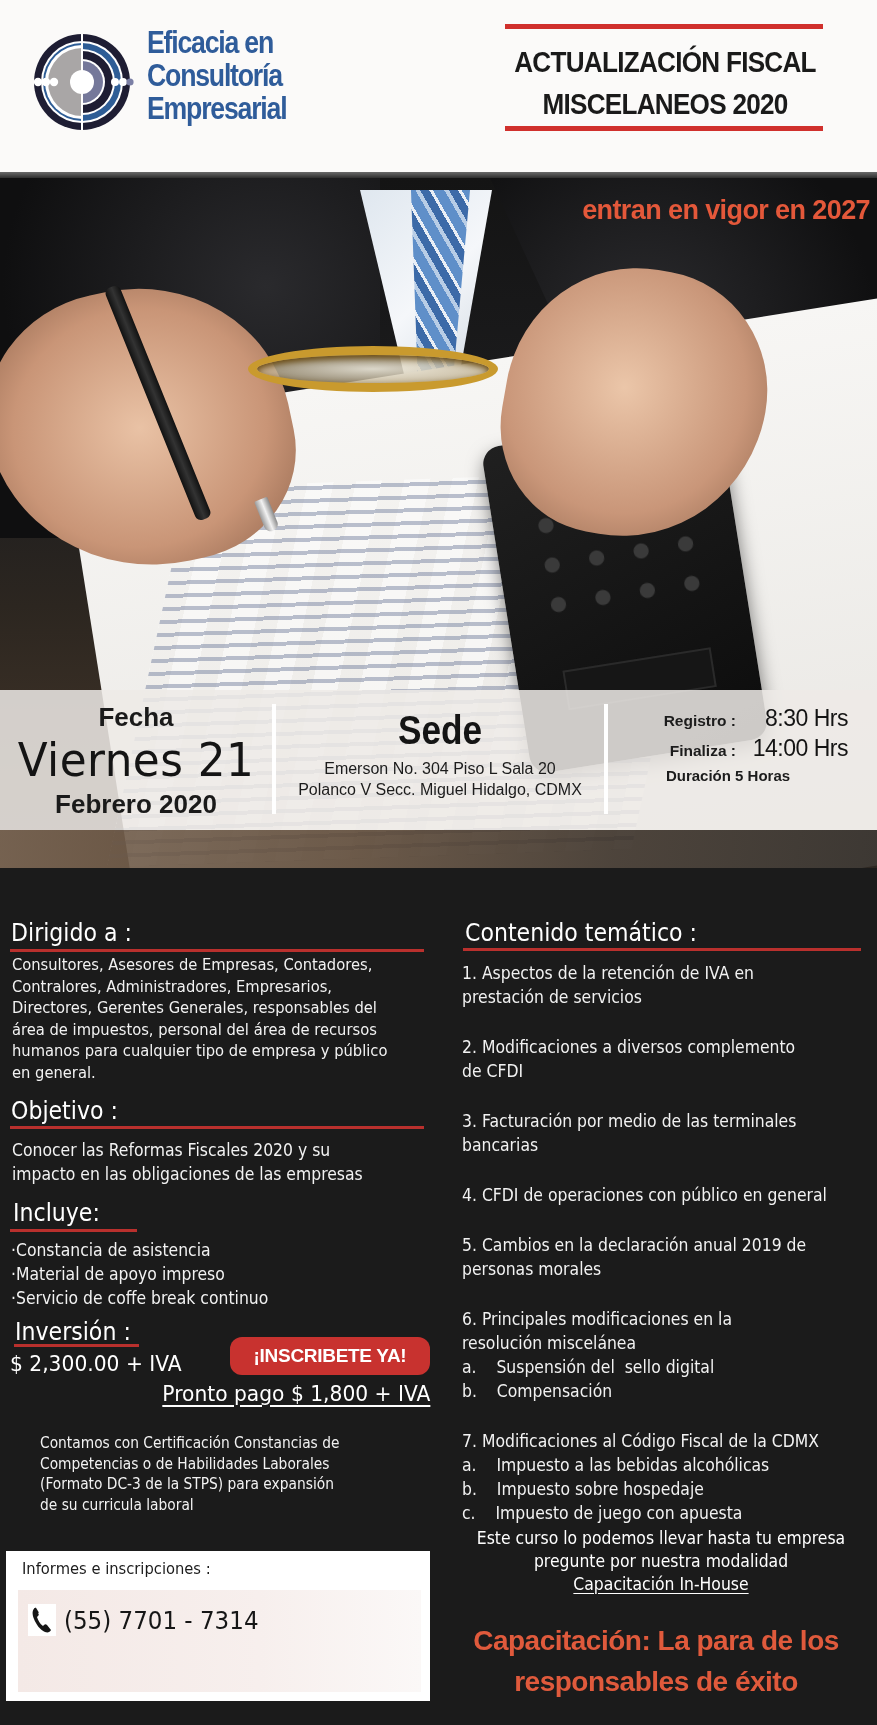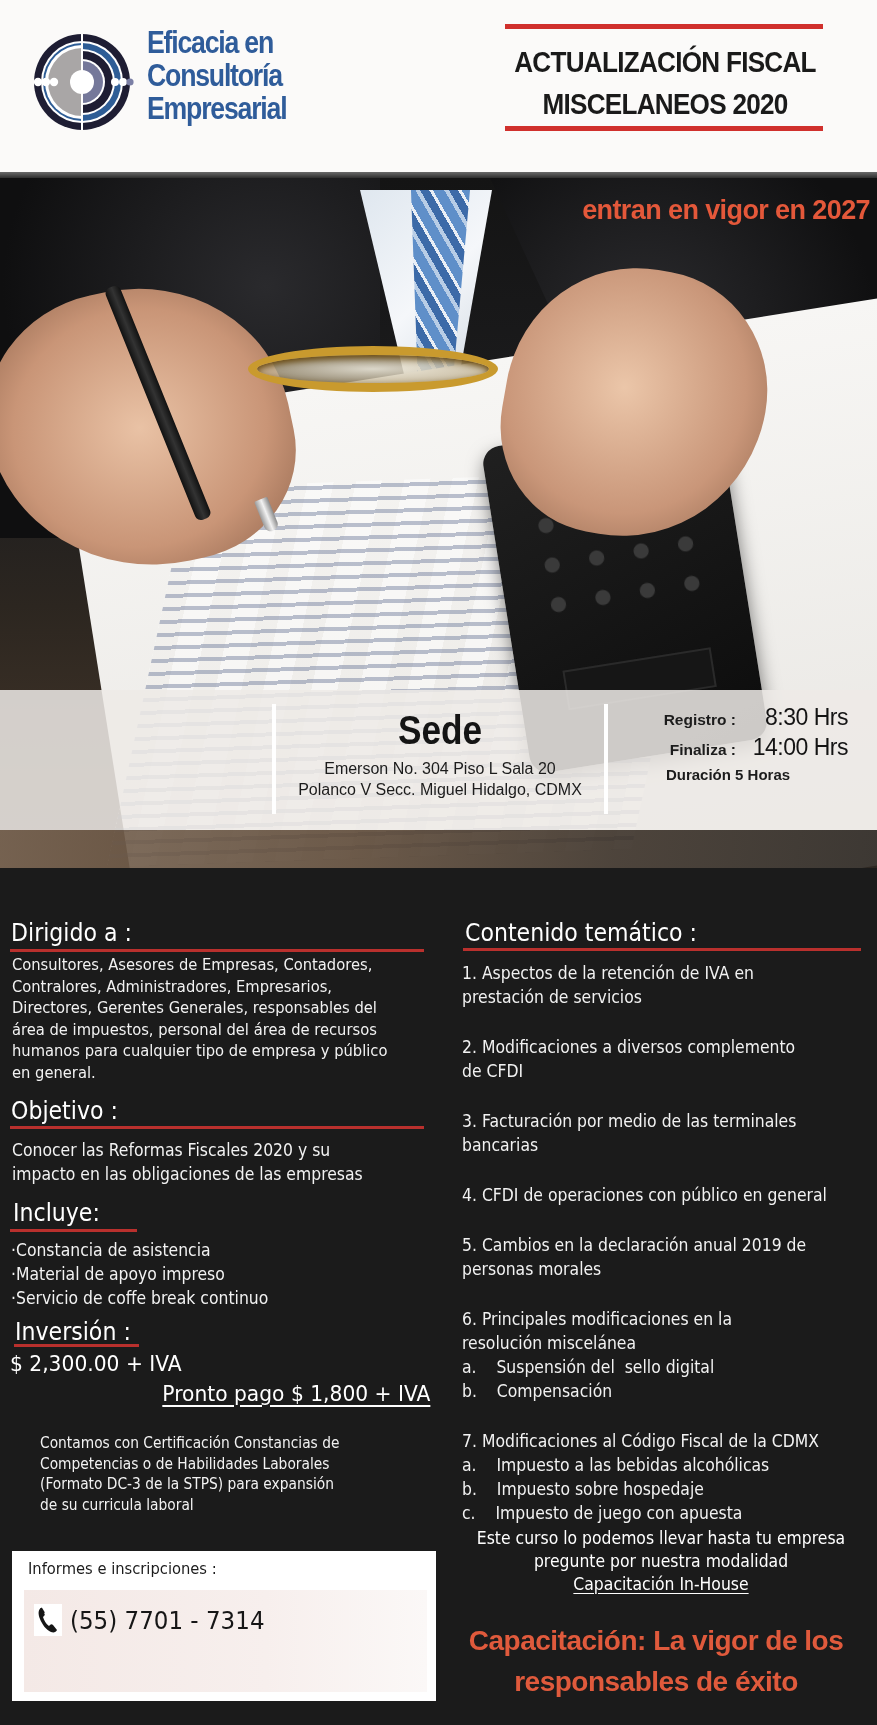--- a/index.html
+++ b/index.html
@@ -65,21 +65,21 @@
   .heading { position: absolute; color: #ffffff; font-size: 24px; line-height: 30px; font-family: "DejaVu Sans", sans-serif; white-space: nowrap; transform: scaleX(0.92); transform-origin: left top; }
   .red-rule { position: absolute; height: 3px; background: #b9302d; }
   .body-text { position: absolute; color: #f2f2f2; font-size: 16px; line-height: 21.5px; font-family: "DejaVu Sans", sans-serif; transform: scaleX(0.92); transform-origin: left top; }
   .body-text div { white-space: nowrap; }
   .topic-block { margin-bottom: 26px; }
 
   .price { position: absolute; color: #fff; font-size: 22px; font-family: "DejaVu Sans", sans-serif; white-space: nowrap; transform: scaleX(0.92); transform-origin: left top; }
   .promo { position: absolute; color: #fff; font-size: 22px; font-family: "DejaVu Sans", sans-serif; white-space: nowrap; text-decoration: underline; text-underline-offset: 4px; transform: scaleX(0.92); transform-origin: right top; }
   .cta-button { position: absolute; left: 230px; top: 469px; width: 200px; height: 38px; background: #c8322f; border-radius: 12px; color: #ffffff; font-family: "Liberation Sans", sans-serif; font-weight: bold; font-size: 19px; line-height: 38px; text-align: center; cursor: pointer; letter-spacing: -0.3px; }
 
-  .contact-card { position: absolute; left: 12px; top: 683px; width: 424px; height: 150px; background: #ffffff; }
+  .contact-card { position: absolute; left: 6px; top: 683px; width: 424px; height: 150px; background: #ffffff; }
   .contact-title { position: absolute; left: 16px; top: 8px; font-size: 16px; color: #1b1b1b; font-family: "DejaVu Sans", sans-serif; white-space: nowrap; transform: scaleX(0.92); transform-origin: left top; }
   .contact-inner { position: absolute; left: 12px; top: 39px; width: 403px; height: 102px; background: linear-gradient(90deg, #f4e9e6 0%, #f7efed 60%, #fbf8f7 100%); }
   .phone-row { position: absolute; left: 10px; top: 14px; display: flex; align-items: center; }
   .phone-icon { width: 28px; height: 32px; display: inline-block; }
   .phone-text { font-size: 25px; color: #161616; margin-left: 8px; font-family: "DejaVu Sans", sans-serif; white-space: nowrap; transform: scaleX(0.92); transform-origin: left center; }
   .email-row { position: absolute; left: 10px; top: 65px; display: flex; align-items: center; }
   .mail-icon { width: 30px; height: 20px; display: inline-block; }
   .email-text { font-size: 18px; color: #161616; margin-left: 7px; font-family: "DejaVu Sans", sans-serif; white-space: nowrap; transform: scaleX(0.92); transform-origin: left center; }
 
   .inhouse { position: absolute; left: 446px; top: 659px; width: 430px; text-align: center; color: #fff; font-size: 17px; line-height: 23px; font-family: "DejaVu Sans", sans-serif; }
@@ -143,30 +143,35 @@
   <div class="pen"></div>
   <div class="pen-tip"></div>
   <div class="magnifier"></div>
   <div class="hand-r"></div>
 
   <div class="hero-tagline">
     <div>entran en vigor en 2027</div>
   </div>
 
   <div class="info-strip">
+    <div class="info-col" style="left:0; width:272px;">
+      <div class="fecha-label">Fecha</div>
+      <div class="fecha-day">Viernes 21</div>
+      <div class="fecha-month">Febrero 2020</div>
+    </div>
     <div class="info-divider" style="left:272px;"></div>
 
     <div class="info-col" style="left:276px; width:328px;">
       <div class="sede-label">Sede</div>
       <div class="sede-line" style="margin-top:6px;">Emerson No. 304 Piso L Sala 20</div>
       <div class="sede-line">Polanco V Secc. Miguel Hidalgo, CDMX</div>
     </div>
     <div class="info-divider" style="left:604px;"></div>
 
-    <div class="info-col" style="left:608px; width:240px; padding-top:14px;">
+    <div class="info-col" style="left:608px; width:240px; padding-top:8px;margin-top:7px;">
       <div class="sched-row">
         <span class="sched-label">Registro :</span>
         <span class="sched-val">8:30 Hrs</span>
       </div>
       <div class="sched-row">
         <span class="sched-label">Finaliza :</span>
         <span class="sched-val">14:00 Hrs</span>
       </div>
       <div class="sched-dur">Duración 5 Horas</div>
     </div>
@@ -198,20 +203,21 @@
   <div class="red-rule" style="left:10px; top:361px; width:127px;"></div>
   <div class="body-text" style="left:11px; top:370px; font-size:17px; line-height:24px;">
     <div>·Constancia de asistencia</div>
     <div>·Material de apoyo impreso</div>
     <div>·Servicio de coffe break continuo</div>
   </div>
 
   <div class="heading" style="left:15px; top:449px;">Inversión :</div>
   <div class="red-rule" style="left:14px; top:476px; width:125px;"></div>
   <div class="price" style="left:10px; top:483px;">$ 2,300.00 + IVA</div>
+  <div class="cta-button">¡INSCRIBETE YA!</div>
   <div class="promo" style="right:447px; top:513px;">Pronto pago  $ 1,800 + IVA</div>
 
   <div class="body-text" style="left:40px; top:565px; font-size:15px; line-height:20.5px;">
     <div>Contamos con Certificación Constancias de</div>
     <div>Competencias o de Habilidades Laborales</div>
     <div>(Formato DC-3 de la STPS) para expansión</div>
     <div>de su curricula laboral</div>
   </div>
 
   <div class="contact-card">
@@ -264,16 +270,16 @@
     </div>
   </div>
 
   <div class="inhouse">
     <div>Este curso lo podemos llevar hasta tu empresa</div>
     <div>pregunte por nuestra modalidad</div>
     <div class="u">Capacitación In-House</div>
   </div>
 
   <div class="slogan">
-    <div>Capacitación: La vigor de los</div>
+    <div>Capacitación: La para de los</div>
     <div>responsables de éxito</div>
   </div>
 </div>
 
 </body></html>

